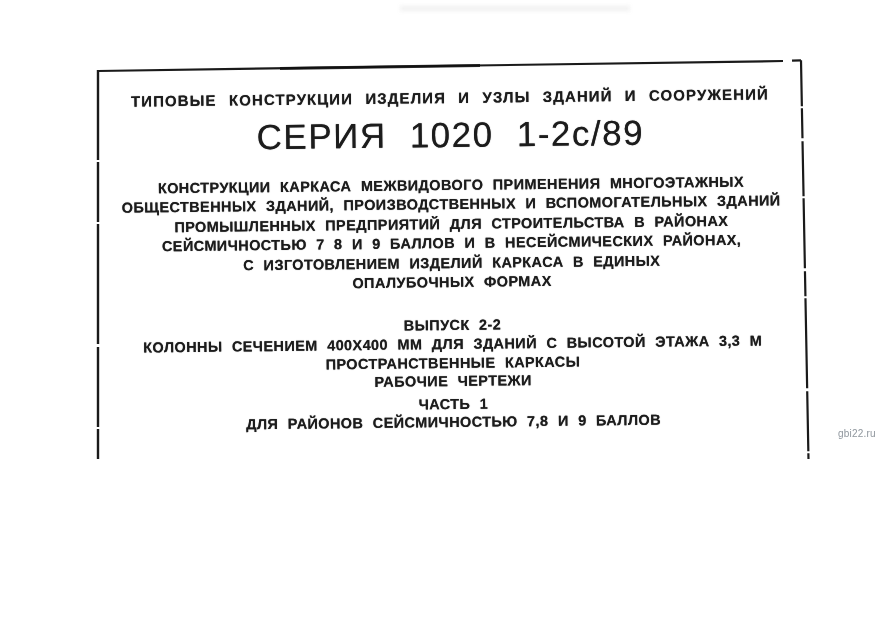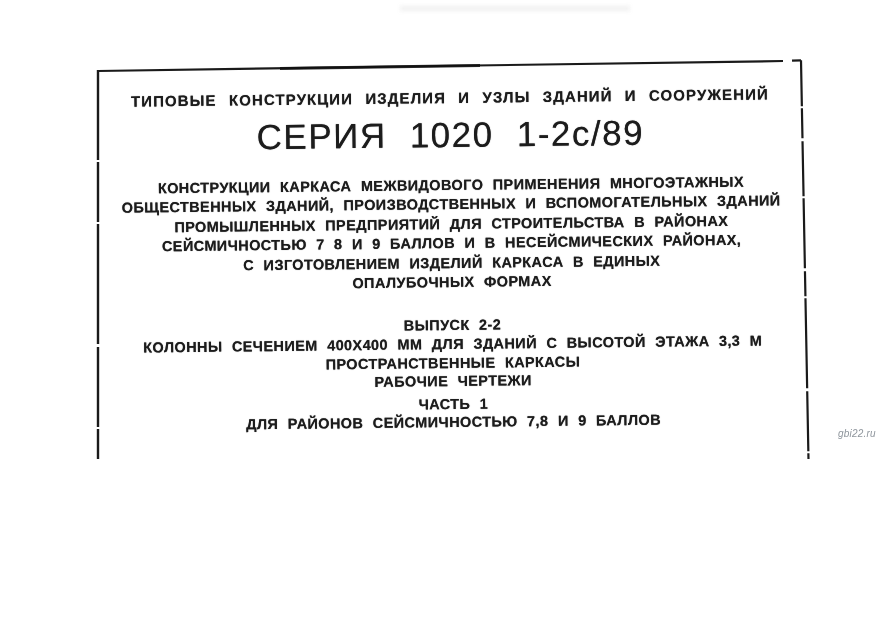--- a/index.html
+++ b/index.html
@@ -39,21 +39,21 @@
   .stamp {
     position:absolute; left:138px; top:482px;
     font-family:"DejaVu Serif", serif; font-style:italic; font-weight:700;
     font-size:10.5px; line-height:11px; letter-spacing:0.6px;
     color:#161616; transform:rotate(-2deg); white-space:pre;
     text-shadow:0.3px 0.3px 0.5px rgba(0,0,0,0.8);
   }
   .stamp .s1 { margin-left:22px; }
   .watermark {
     position:absolute; left:838px; top:428px;
-    font-size:10px; color:var(--watermark, #8f969d); letter-spacing:0.2px;font-style:italic;
+    font-size:10px; color:var(--watermark, #8f969d); letter-spacing:0.2px;
   }
   .artifact { position:absolute; background:rgba(110,110,110,0.10); filter:blur(2px); }
   .artifact.a1 { left:400px; top:6px;  width:230px; height:5px; }
   .artifact.a2 { left:300px; top:614px; width:340px; height:4px; }
 </style>
 </head>
 <body>
 
 <div class="page">
 

